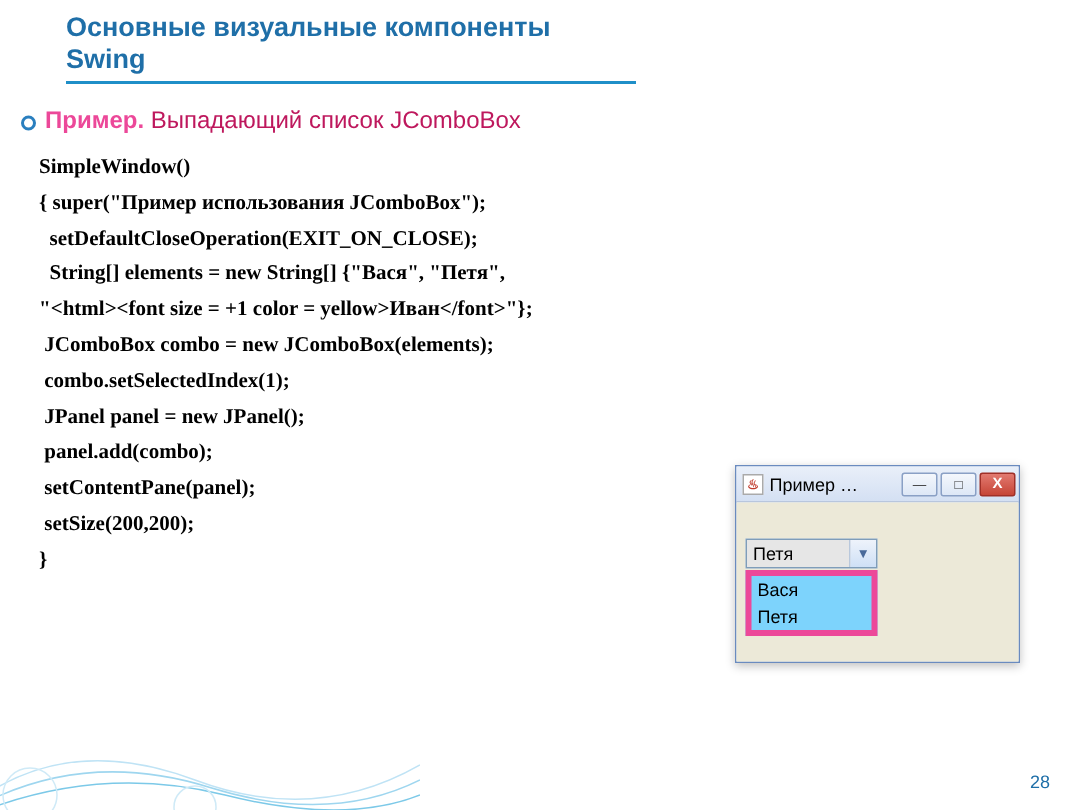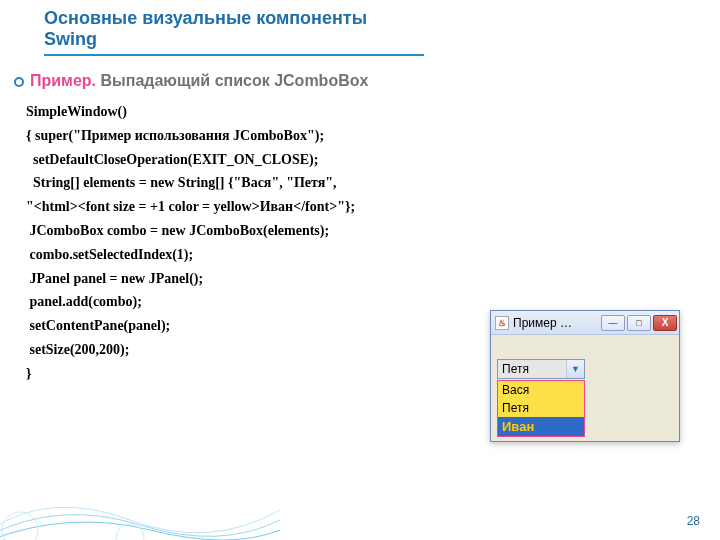--- a/index.html
+++ b/index.html
@@ -21,21 +21,21 @@
     border-bottom: 2px solid #1f8fc8;
     padding-bottom: 4px;
     width: 380px;
   }
   .example-line {
     position: absolute;
     top: 72px; left: 30px;
     font-size: 16px;
   }
   .example-line .e1 { color: #ec4899; font-weight: bold; }
-  .example-line .e2 { color: #737373; font-weight: bold; }
+  .example-line .e2 { color: #be185d; font-weight: normal; }
   .code {
     position: absolute;
     top: 100px; left: 26px;
     font-family: Liberation Serif, serif;
     font-size: 14px;
     font-weight: bold;
     color: #000;
     line-height: 1.7;
     white-space: pre;
   }
@@ -110,22 +110,22 @@
     background: #e6e6e6;
   }
   .combo-sel .arrow {
     width: 18px;
     background: linear-gradient(#eef3fb,#cfe0f6);
     border-left: 1px solid #b9c8dc;
     display: flex; align-items: center; justify-content: center;
     color: #4a6a9a; font-size: 9px;
   }
   .dropdown {
-    border: 1px solid #ec4899;
-    background: #fde047;
+    border: 4px solid #ec4899;
+    background: #7dd3fc;
     margin-top: 1px;
   }
   .dropdown .opt { padding: 2px 4px; color: #000; }
   .dropdown .opt.hl {
     background: #316ac5;
     color: #ffcc00;
     font-weight: bold;
     font-size: 13px;
   }
   .bullet {
@@ -169,21 +169,20 @@
   </div>
   <div class="win-body">
     <div class="combo-group">
       <div class="combo-sel">
         <div class="val">Петя</div>
         <div class="arrow">▼</div>
       </div>
       <div class="dropdown">
         <div class="opt">Вася</div>
         <div class="opt">Петя</div>
-        <div class="opt hl">Иван</div>
       </div>
     </div>
   </div>
 </div>
 
 <div class="pagenum">28</div>
 
 <svg class="deco" viewBox="0 0 290 70">
   <path d="M0 50 Q60 10 140 40 T290 30" fill="none" stroke="#bfe3f5" stroke-width="1"></path>
   <path d="M0 55 Q70 20 150 45 T290 40" fill="none" stroke="#9ed6ef" stroke-width="1"></path>

